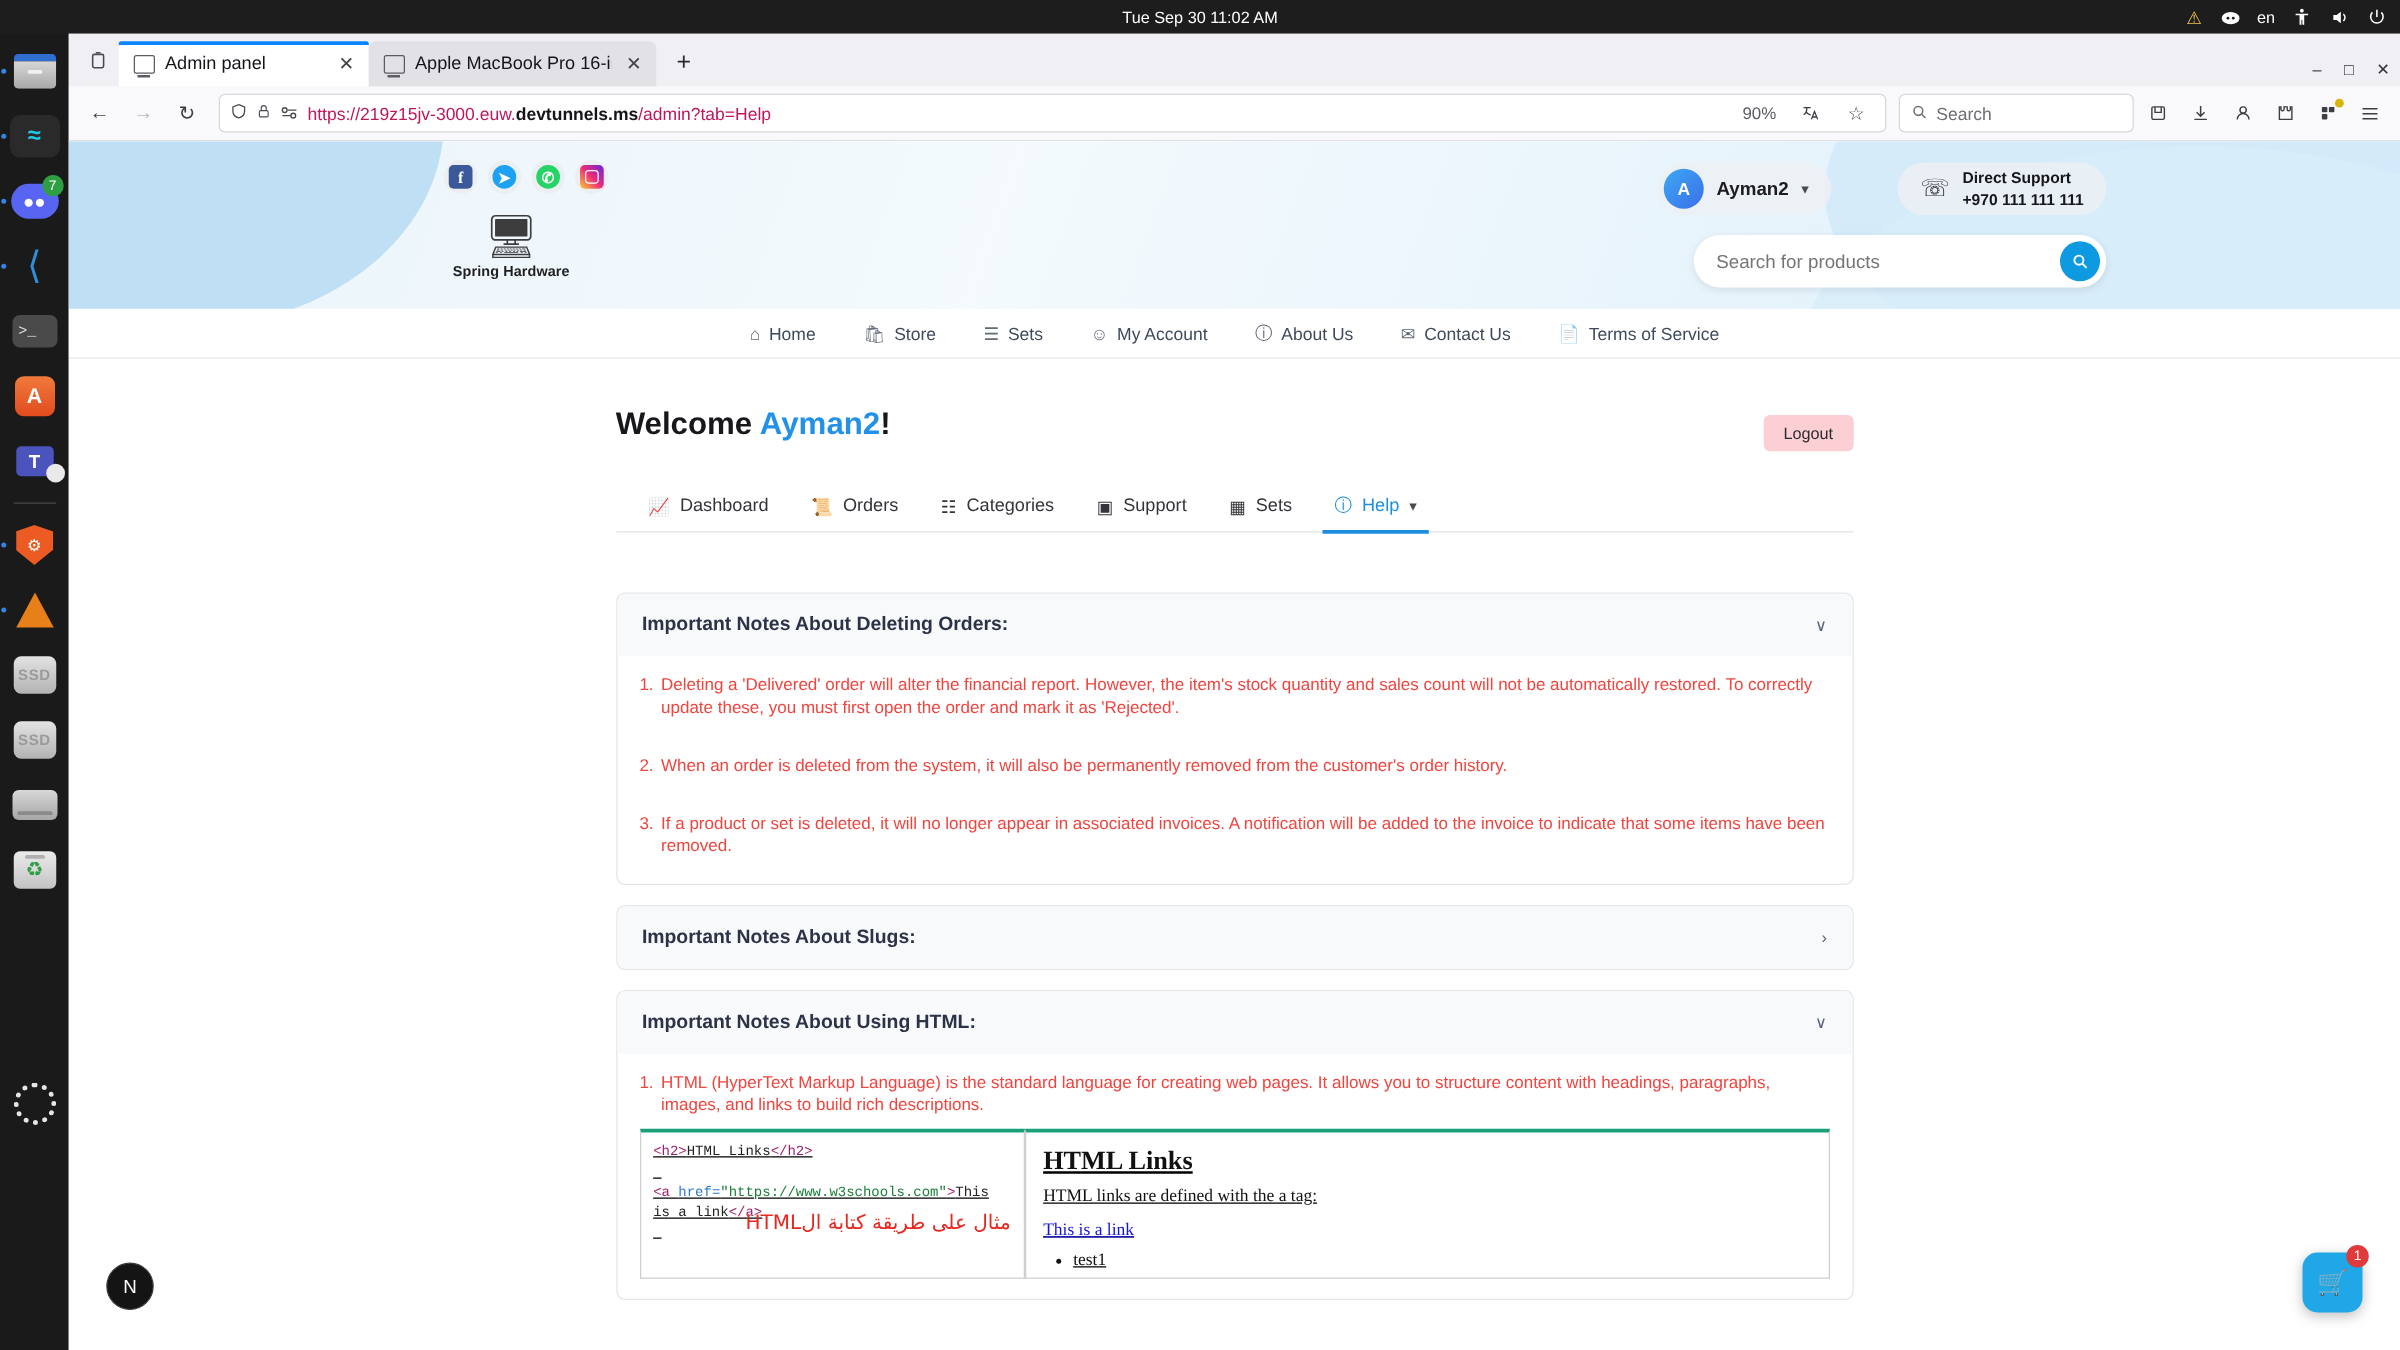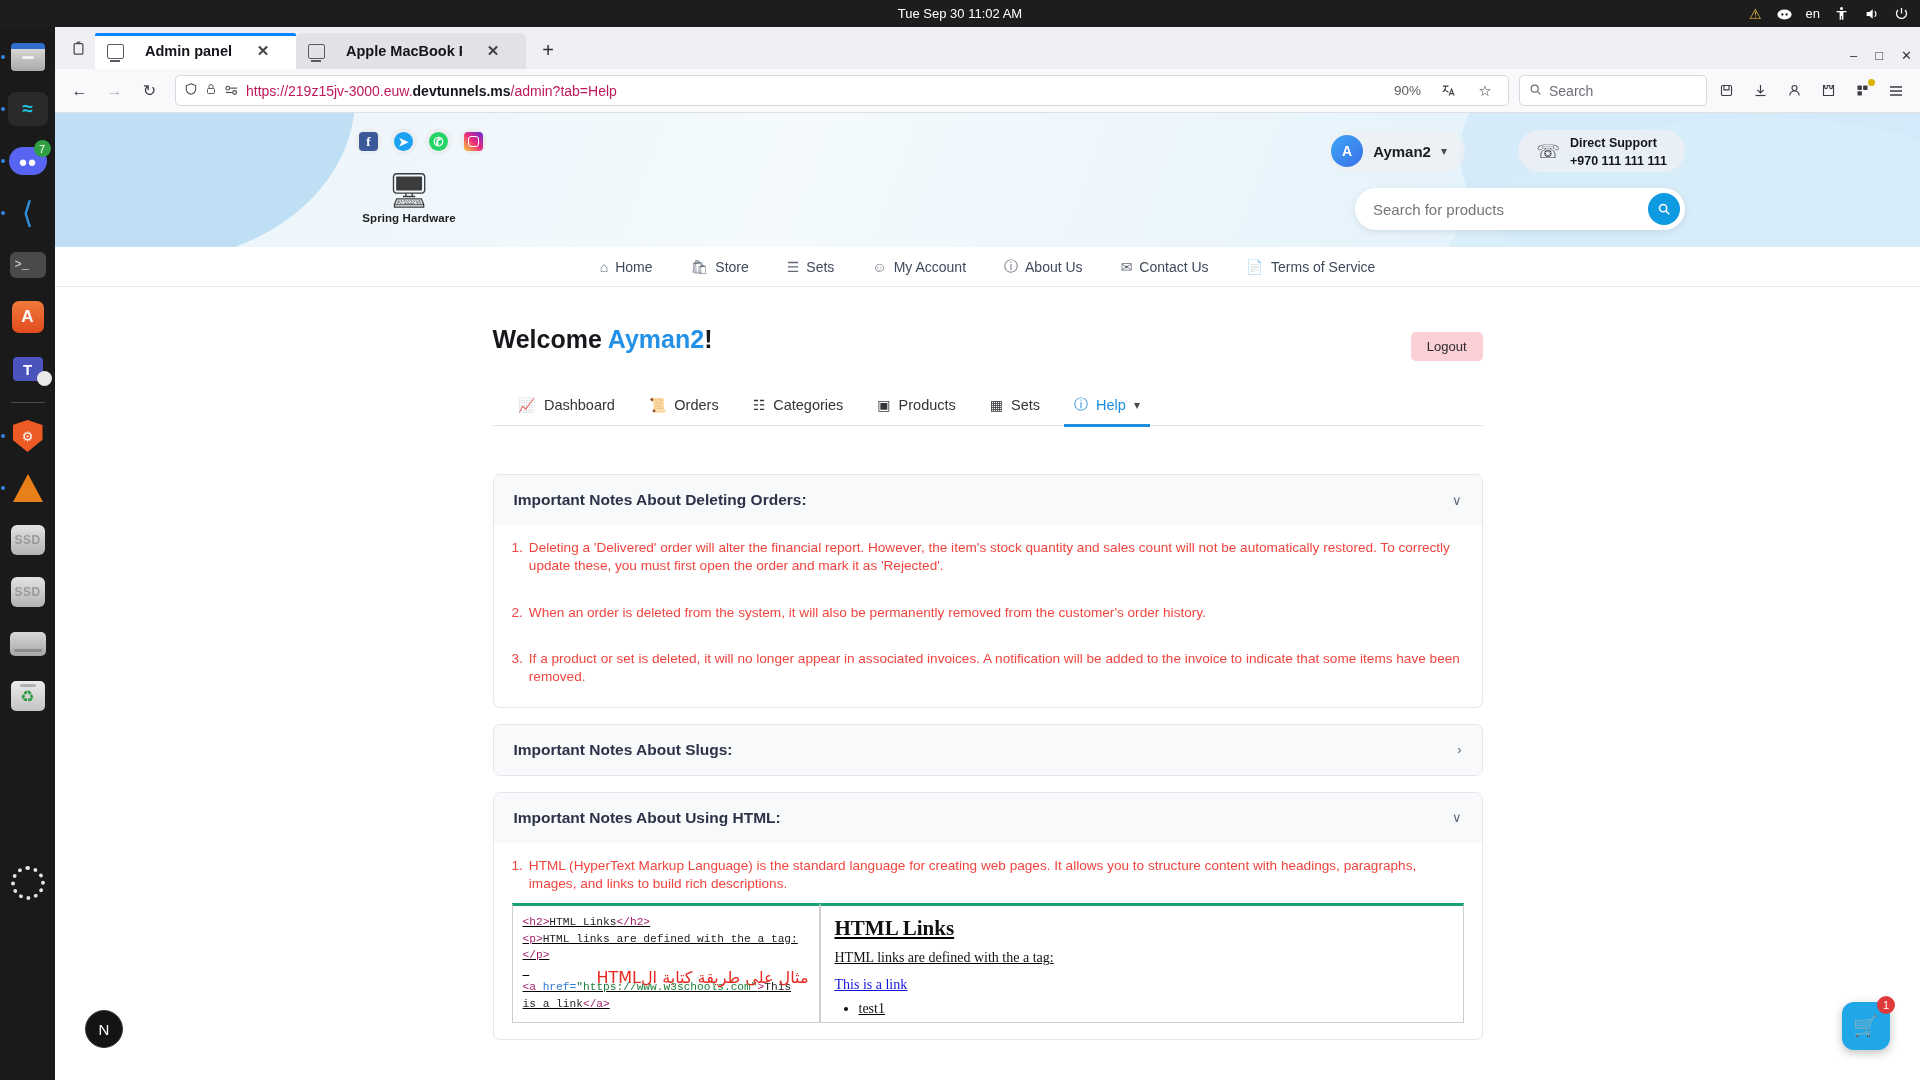--- a/index.html
+++ b/index.html
@@ -142,23 +142,23 @@
     height: 42px; background: #f0f0f4; display: flex; align-items: flex-end;
     padding-left: 6px; position: relative;
   }
   .tab-list-btn {
     width: 34px; height: 34px; margin-bottom: 4px;
     display: flex; align-items: center; justify-content: center;
     color: #4a4a52;
   }
   .tab {
     height: 36px; min-width: 200px; max-width: 230px;
-    display: flex; align-items: center; gap: 21px;
-    padding: 0 23px 0 12px; font-size: 14.5px; color: #15141a;
-    border-radius: 6px 6px 0 0; position: relative; font-weight: bold;
+    display: flex; align-items: center; gap: 8px;
+    padding: 0 8px 0 12px; font-size: 14.5px; color: #15141a;
+    border-radius: 6px 6px 0 0; position: relative;
   }
   .tab.active { background: #ffffff; }
   .tab.active:before {
     content:""; position:absolute; left:0; right:0; top:0; height:2.5px;
     background:#0a84ff; border-radius: 2px 2px 0 0;
   }
   .tab.inactive { background: #e2e1e5; }
   .tab-fav {
     width: 17px; height: 15px; flex: 0 0 auto; position: relative;
     border: 1.6px solid #5b5b63; border-radius: 2px;
@@ -720,21 +720,21 @@
       <div class="atab">
           <span class="at-ic">📜</span>
           <span>Orders</span>
         </div>
       <div class="atab">
           <span class="at-ic">☷</span>
           <span>Categories</span>
         </div>
       <div class="atab">
           <span class="at-ic">▣</span>
-          <span>Products</span>
+          <span>Support</span>
         </div>
       <div class="atab">
           <span class="at-ic">▦</span>
           <span>Sets</span>
         </div>
       <div class="atab active">
           <span class="at-ic">ⓘ</span>
           <span>Help</span>
           <span class="chev">▾</span>
         </div>
@@ -777,21 +777,20 @@
         </div>
         <div class="acc-body">
           <div class="note" style="margin-bottom:10px">
             <span class="note-n">1.</span>
             <span class="note-tx">HTML (HyperText Markup Language) is the standard language for creating web pages. It allows you to structure content with headings, paragraphs, images, and links to build rich descriptions.</span>
           </div>
 
           <div class="html-demo">
             <div class="code-pane">
               <div><span class="tg">&lt;h2&gt;</span>HTML Links<span class="tg">&lt;/h2&gt;</span></div>
-              <div><span class="tg">&lt;p&gt;</span>HTML links are defined with the a tag:<span class="tg">&lt;/p&gt;</span></div>
               <div>&nbsp;</div>
               <div><span class="tg">&lt;a</span> <span class="at">href=</span><span class="vl">"https://www.w3schools.com"</span><span class="tg">&gt;</span>This is a link<span class="tg">&lt;/a&gt;</span></div>
               <div>&nbsp;</div>
 
               <div class="arabic-note">مثال على طريقة كتابة الHTML</div>
             </div>
             <div class="render-pane">
               <h2>HTML Links</h2>
               <p>HTML links are defined with the a tag:</p>
               <a href="#">This is a link</a>

